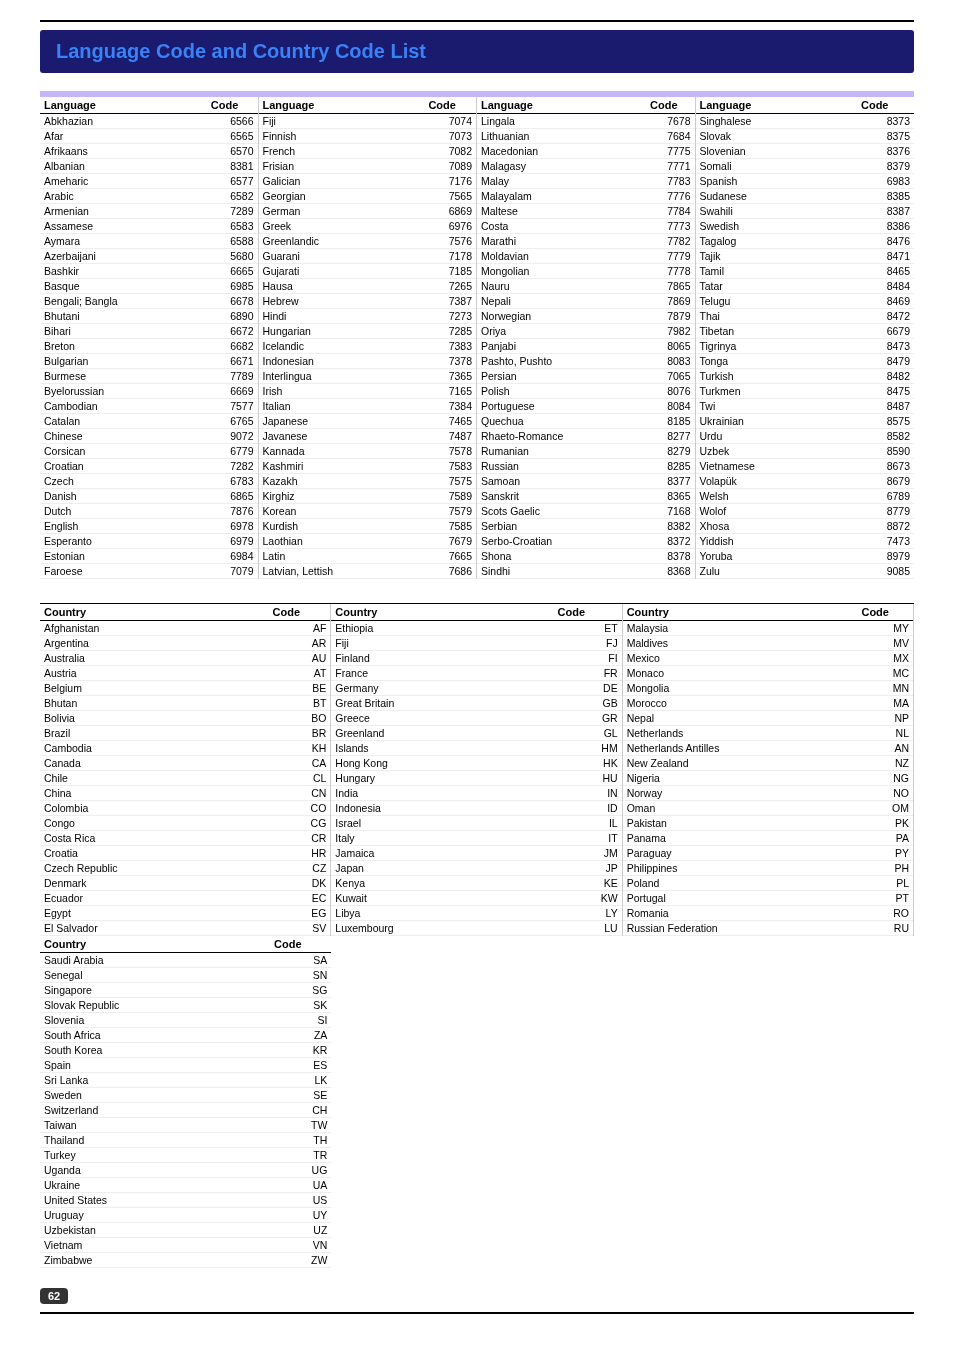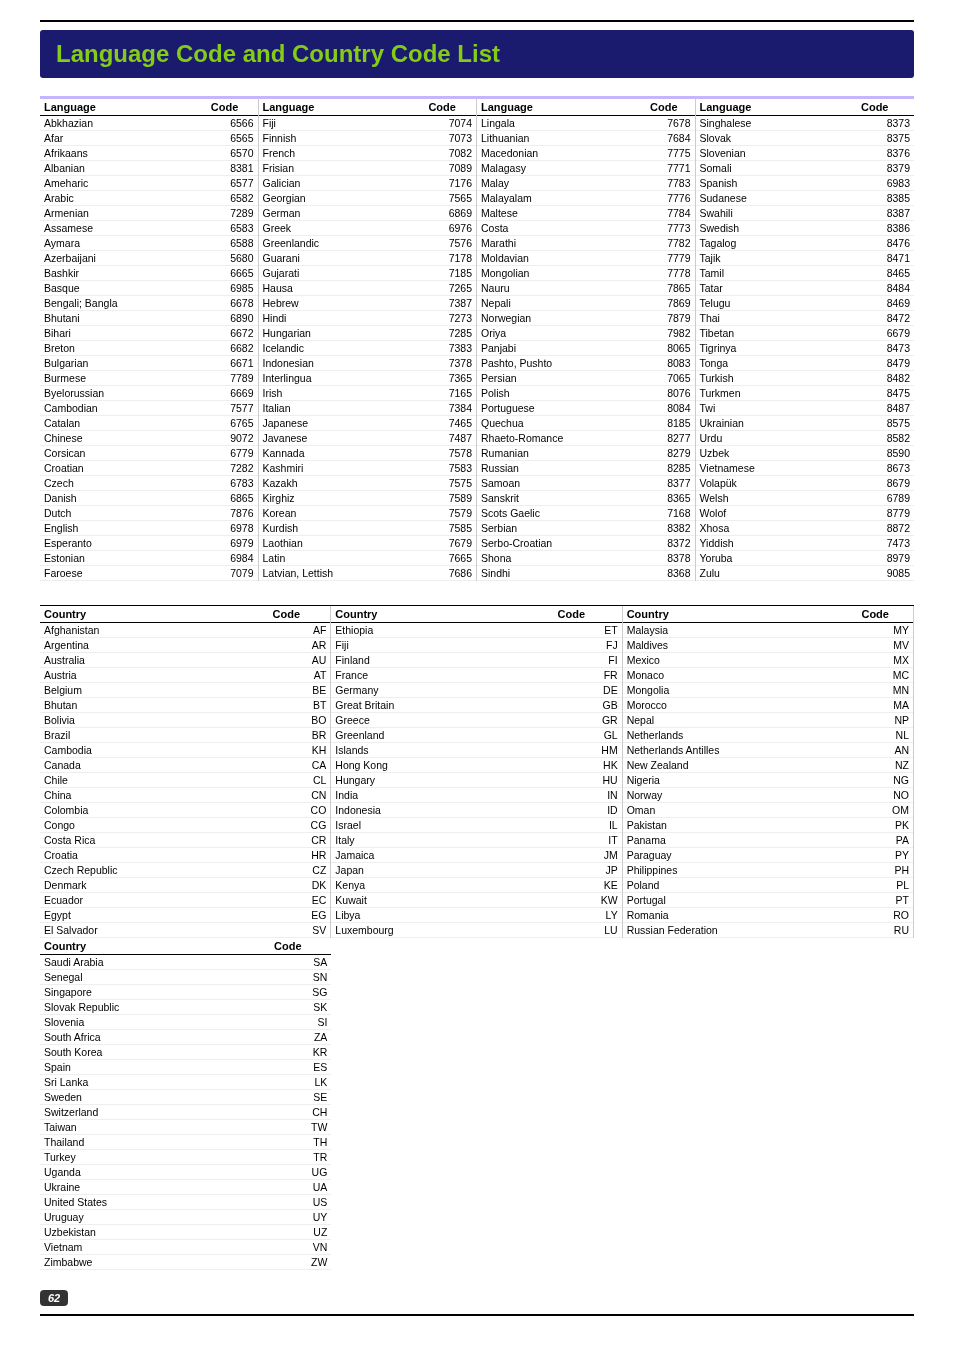--- a/index.html
+++ b/index.html
@@ -12,38 +12,38 @@
       width: 954px;
     }
     .page-title-box {
       background: #1a1a6e;
       color: #fff;
       padding: 10px 16px;
       margin-bottom: 18px;
       border-radius: 3px;
     }
     .page-title-box h1 {
-      font-size: 24px;
+      font-size: 20px;
       font-weight: bold;
-      color: #84cc16;
+      color: #3b82f6;
     }
     .section-title {
       font-size: 13px;
       font-weight: bold;
       margin-bottom: 4px;
     }
     .section-desc {
       font-size: 11px;
       margin-bottom: 10px;
     }
     .tables-container {
       display: grid;
       grid-template-columns: repeat(4, 1fr);
       gap: 0;
-      border-top: 3px solid #c4b5fd;
+      border-top: 6px solid #c4b5fd;
     }
     .col-table {
       border-right: 1px solid #ccc;
     }
     .col-table:last-child {
       border-right: none;
     }
     .col-table table {
       width: 100%;
       border-collapse: collapse;
@@ -73,21 +73,20 @@
       display: grid;
       grid-template-columns: repeat(3, 1fr);
       gap: 0;
       border-top: 1px solid #000;
     }
     .page-number-box {
       margin-top: 20px;
       display: flex;
       align-items: center;
       gap: 6px;
-      font-style: italic;
     }
     .page-num-circle {
       background: #333;
       color: #fff;
       border-radius: 4px;
       padding: 2px 8px;
       font-size: 11px;
       font-weight: bold;
     }
   </style>

